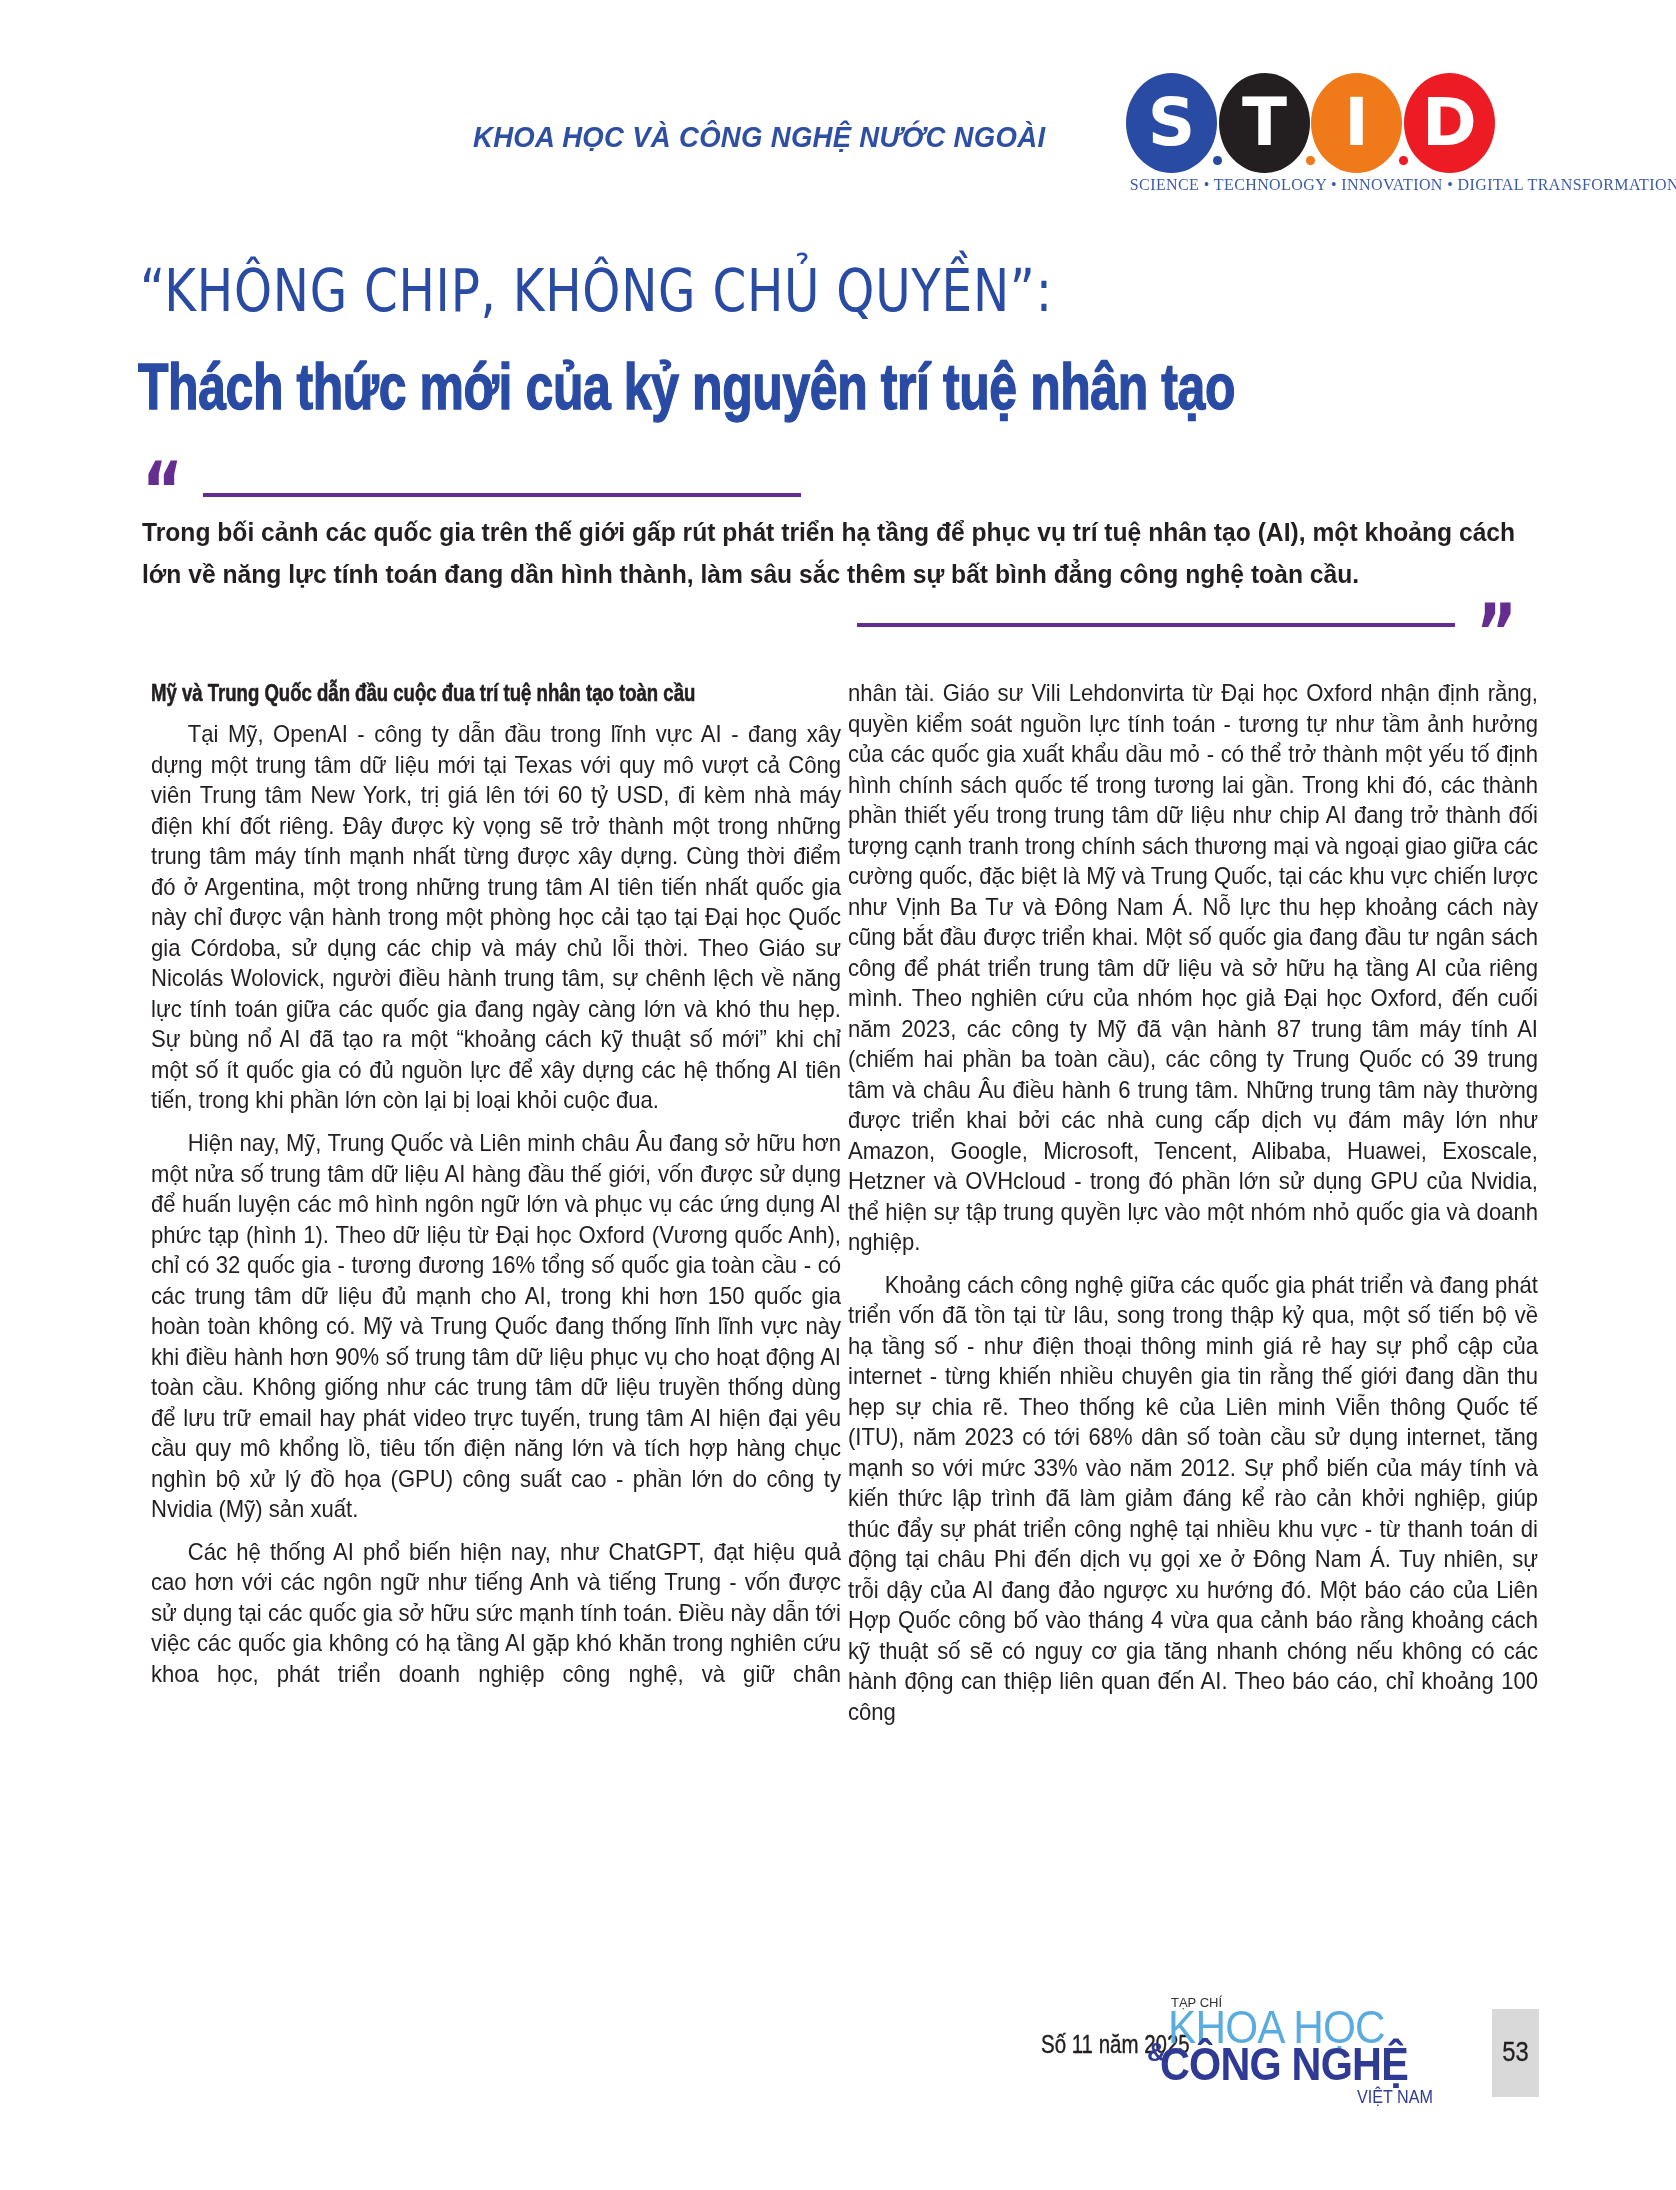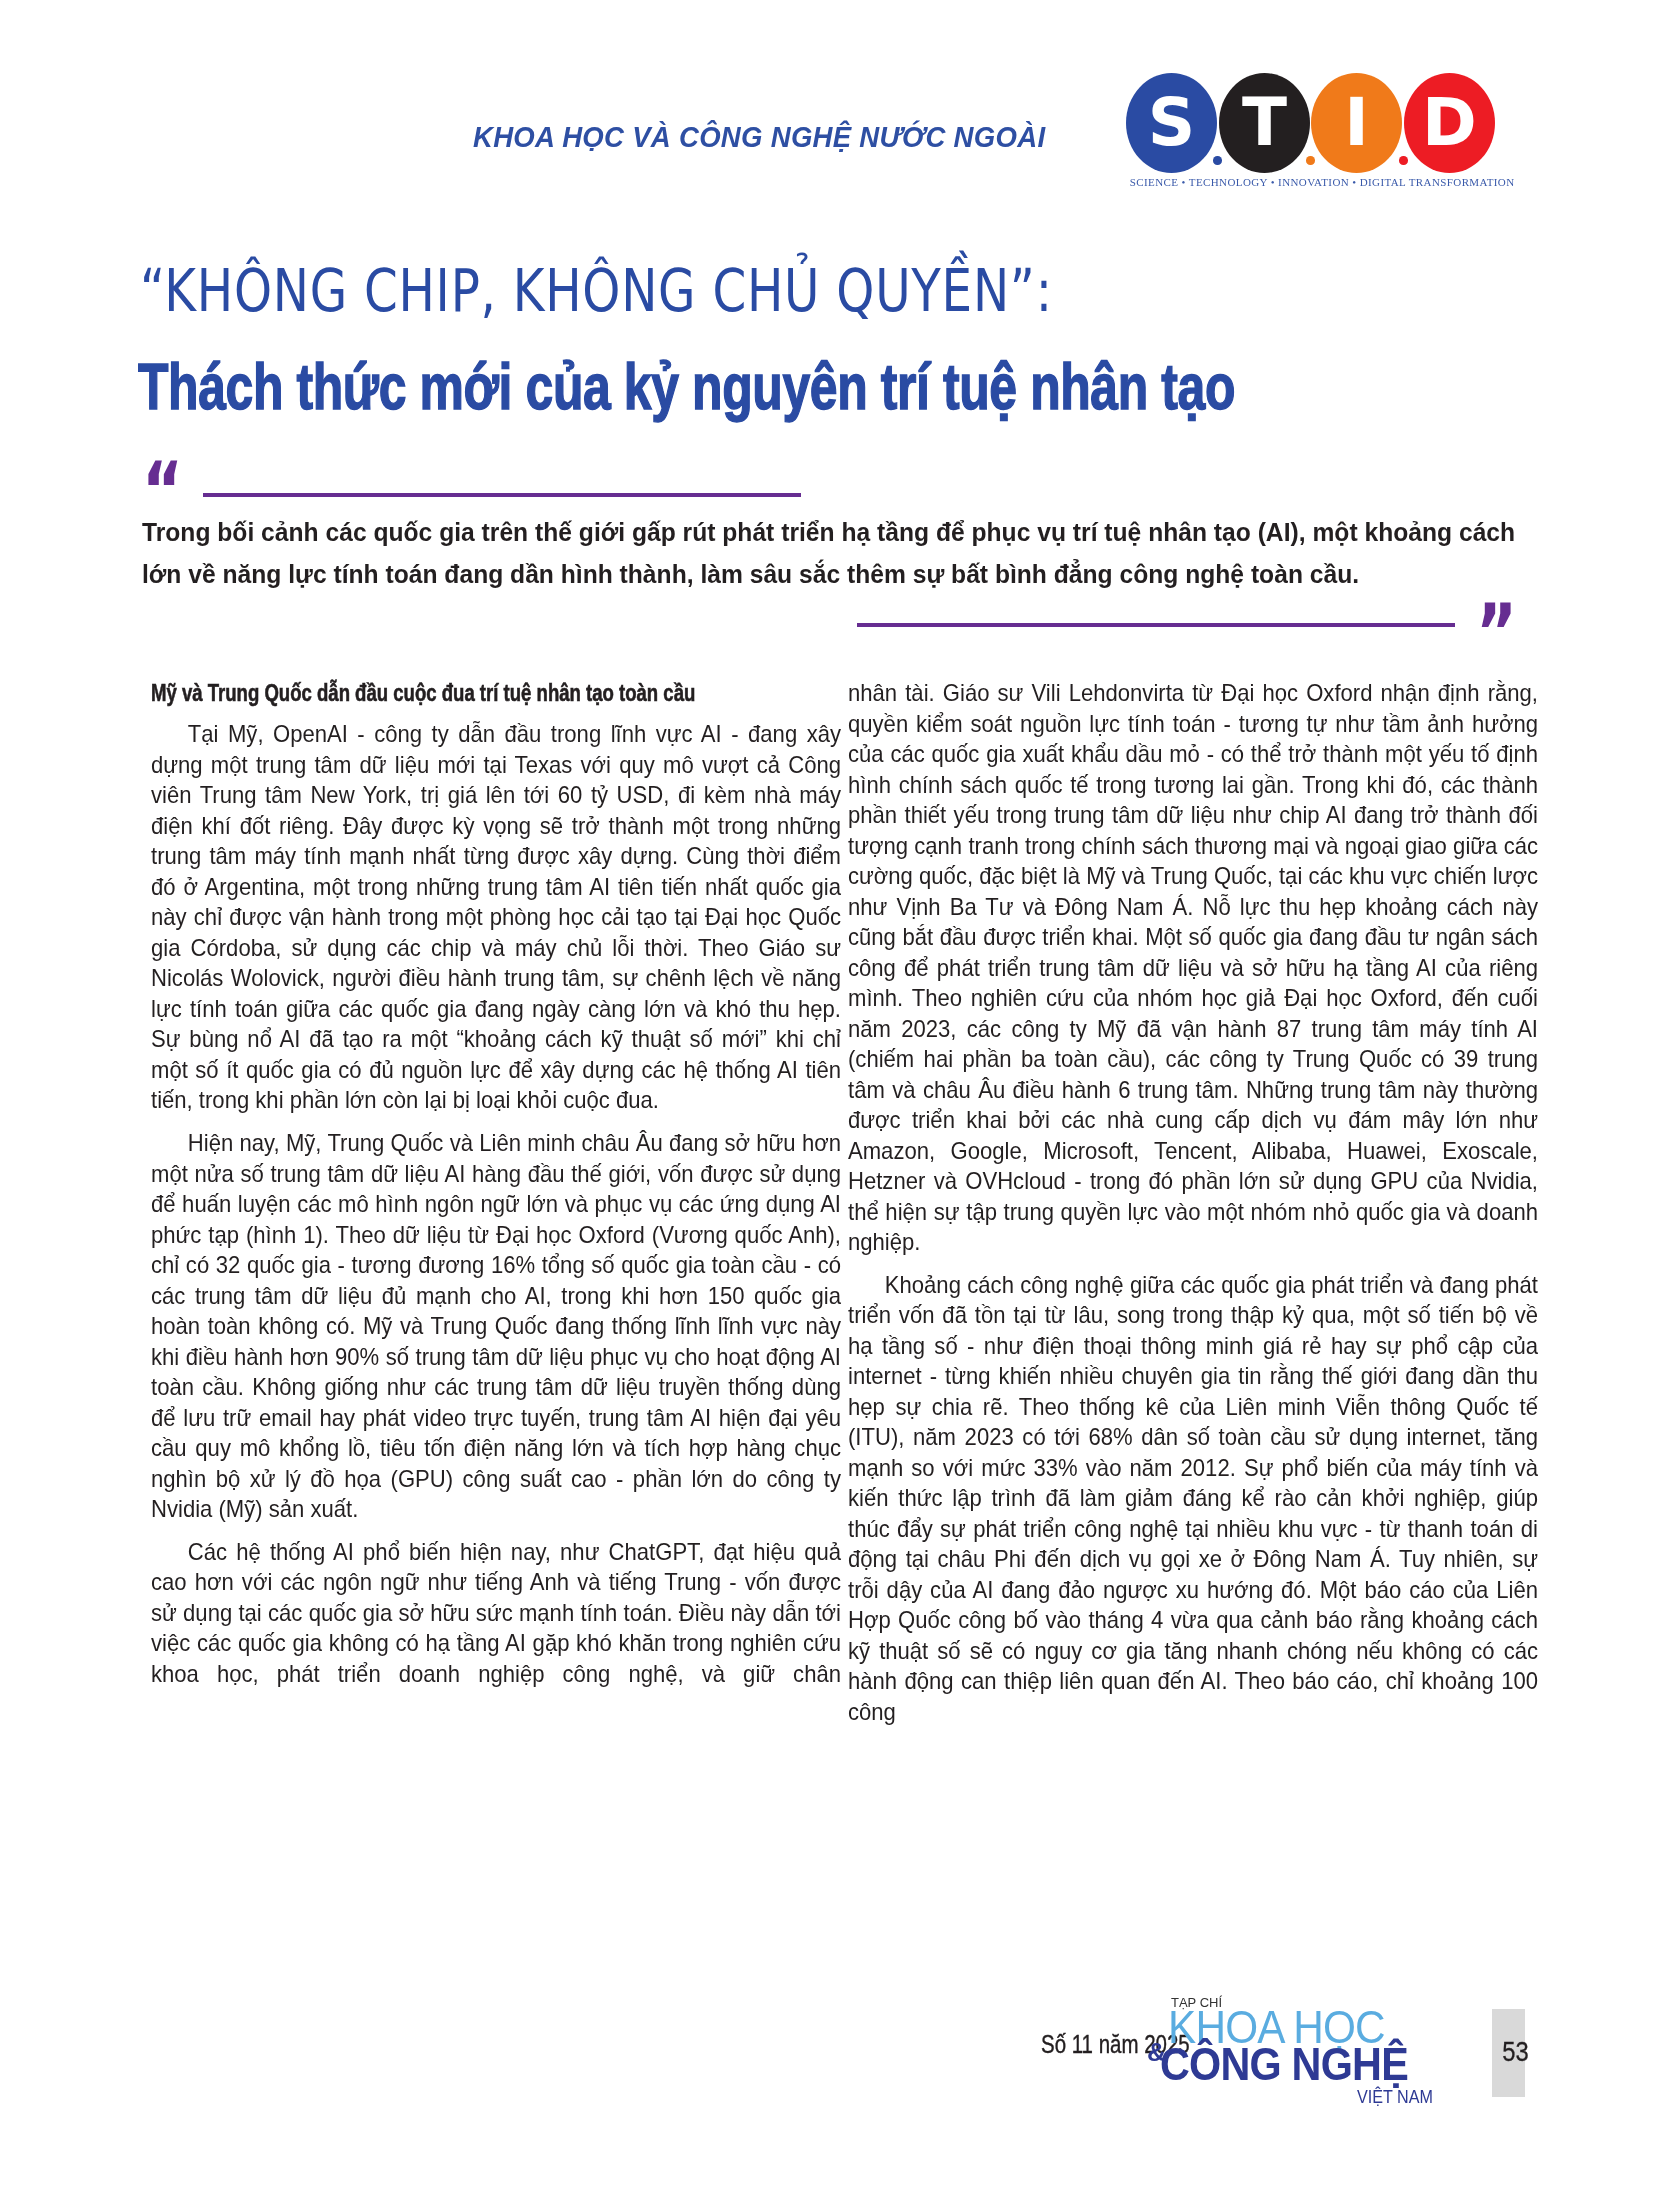--- a/index.html
+++ b/index.html
@@ -10,21 +10,21 @@
     .stid { position: absolute; left: 1126px; top: 73px; width: 379px; height: 123px; }
     .stid .circle { position: absolute; top: 0; width: 91px; height: 100px; border-radius: 50%; color: #fff; font-family: "DejaVu Sans", sans-serif; font-weight: bold; font-size: 66px; line-height: 100px; text-align: center; }
     .stid .c-s { left: 0; background: #2a4ba3; }
     .stid .c-t { left: 93px; background: #231f20; }
     .stid .c-i { left: 185px; background: #f07a1a; }
     .stid .c-d { left: 278px; background: #ed1c24; }
     .stid .dot { position: absolute; top: 83px; width: 8.5px; height: 8.5px; border-radius: 50%; }
     .stid .d1 { left: 87px; background: #2a4ba3; }
     .stid .d2 { left: 180px; background: #f07a1a; }
     .stid .d3 { left: 273px; background: #ed1c24; }
-    .stid .tagline { position: absolute; top: 103px; left: 3.8px; width: 375px; font-family: "Liberation Serif", serif; font-size: 11px; color: #3a5aaa; letter-spacing: 0.4px; white-space: nowrap; }
+    .stid .tagline { position: absolute; top: 103px; left: 3.8px; width: 375px; font-family: "Liberation Serif", serif; font-size: 16px; color: #3a5aaa; letter-spacing: 0.4px; white-space: nowrap; }
 
     .title-line1 { position: absolute; left: 140px; top: 256px; font-family: "DejaVu Sans", sans-serif; font-weight: normal; font-size: 59px; color: #2a4ba3; transform: scaleX(0.82); transform-origin: left top; white-space: nowrap; letter-spacing: 0.9px; }
     .title-line2 { position: absolute; left: 138px; top: 350px; font-family: "Liberation Sans", sans-serif; font-weight: bold; font-size: 64px; color: #2a4ba3; transform: scaleX(0.78); transform-origin: left top; white-space: nowrap; letter-spacing: -0.5px; -webkit-text-stroke: 1.4px #2a4ba3; }
 
     .quote-open { position: absolute; left: 142px; top: 452px; font-family: "DejaVu Sans", sans-serif; font-weight: bold; font-size: 78px; color: #662d91; line-height: 1; transform: scaleX(0.8); transform-origin: left top; }
     .quote-rule-top { position: absolute; left: 203px; top: 493px; width: 598px; height: 3.8px; background: #662d91; }
     .quote-close { position: absolute; left: 1476px; top: 594px; font-family: "DejaVu Sans", sans-serif; font-weight: bold; font-size: 78px; color: #662d91; line-height: 1; transform: scaleX(0.8); transform-origin: left top; }
     .quote-rule-bottom { position: absolute; left: 857px; top: 623px; width: 598px; height: 3.8px; background: #662d91; }
 
     .lead { position: absolute; left: 142px; top: 511px; width: 1401px; font-family: "Liberation Sans", sans-serif; font-weight: bold; font-size: 26.5px; line-height: 42px; color: #231f20; transform: scaleX(0.93); transform-origin: left top; width: 1505px; }
@@ -37,21 +37,21 @@
     .col p { margin: 0 0 12.3px 0; text-indent: 40px; hyphens: none; }
     .col p.cont { text-indent: 0; }
 
     .footer-issue { position: absolute; left: 1041px; top: 2030px; font-family: "Liberation Sans", sans-serif; font-size: 25.6px; color: #231f20; transform: scaleX(0.8); transform-origin: left top; white-space: nowrap; -webkit-text-stroke: 0.4px #231f20; }
     .footer-logo { position: absolute; left: 1126px; top: 1995px; width: 341px; height: 114px; }
     .footer-logo .tapchi { position: absolute; left: 45px; top: 0; font-size: 13px; color: #333; font-family: "Liberation Sans", sans-serif; }
     .footer-logo .khoahoc { position: absolute; left: 42px; top: 9.5px; font-family: "Liberation Sans", sans-serif; font-size: 47px; line-height: 44px; color: #5aace0; transform: scaleX(0.9); transform-origin: left top; white-space: nowrap; letter-spacing: -0.9px; }
     .footer-logo .amp { position: absolute; left: 21px; top: 42px; font-family: "Liberation Sans", sans-serif; font-weight: bold; font-size: 26.5px; color: #2e3a94; }
     .footer-logo .congnghe { position: absolute; left: 34px; top: 47px; font-family: "Liberation Sans", sans-serif; font-weight: bold; font-size: 47px; line-height: 44px; color: #2e3a94; transform: scaleX(0.88); transform-origin: left top; white-space: nowrap; letter-spacing: -0.9px; }
     .footer-logo .vietnam { position: absolute; left: 231px; top: 91px; font-family: "Liberation Sans", sans-serif; font-size: 19px; color: #2e3a94; white-space: nowrap; transform: scaleX(0.85); transform-origin: left top; }
-    .page-box { position: absolute; left: 1492px; top: 2009px; width: 33px; height: 88px; background: #d9d9d9; }
+    .page-box { position: absolute; left: 1492px; top: 2009px; width: 47px; height: 88px; background: #d9d9d9; }
     .page-num { position: absolute; left: 0; top: 26.5px; width: 47px; text-align: center; font-family: "Liberation Sans", sans-serif; font-size: 28px; color: #231f20; transform: scaleX(0.85); -webkit-text-stroke: 0.3px #231f20; }
   </style>
 </head>
 <body>
 
 <div class="header-section">KHOA HỌC VÀ CÔNG NGHỆ NƯỚC NGOÀI</div>
 
 <div class="stid">
   <div class="circle c-s">S</div>
   <div class="circle c-t">T</div>

